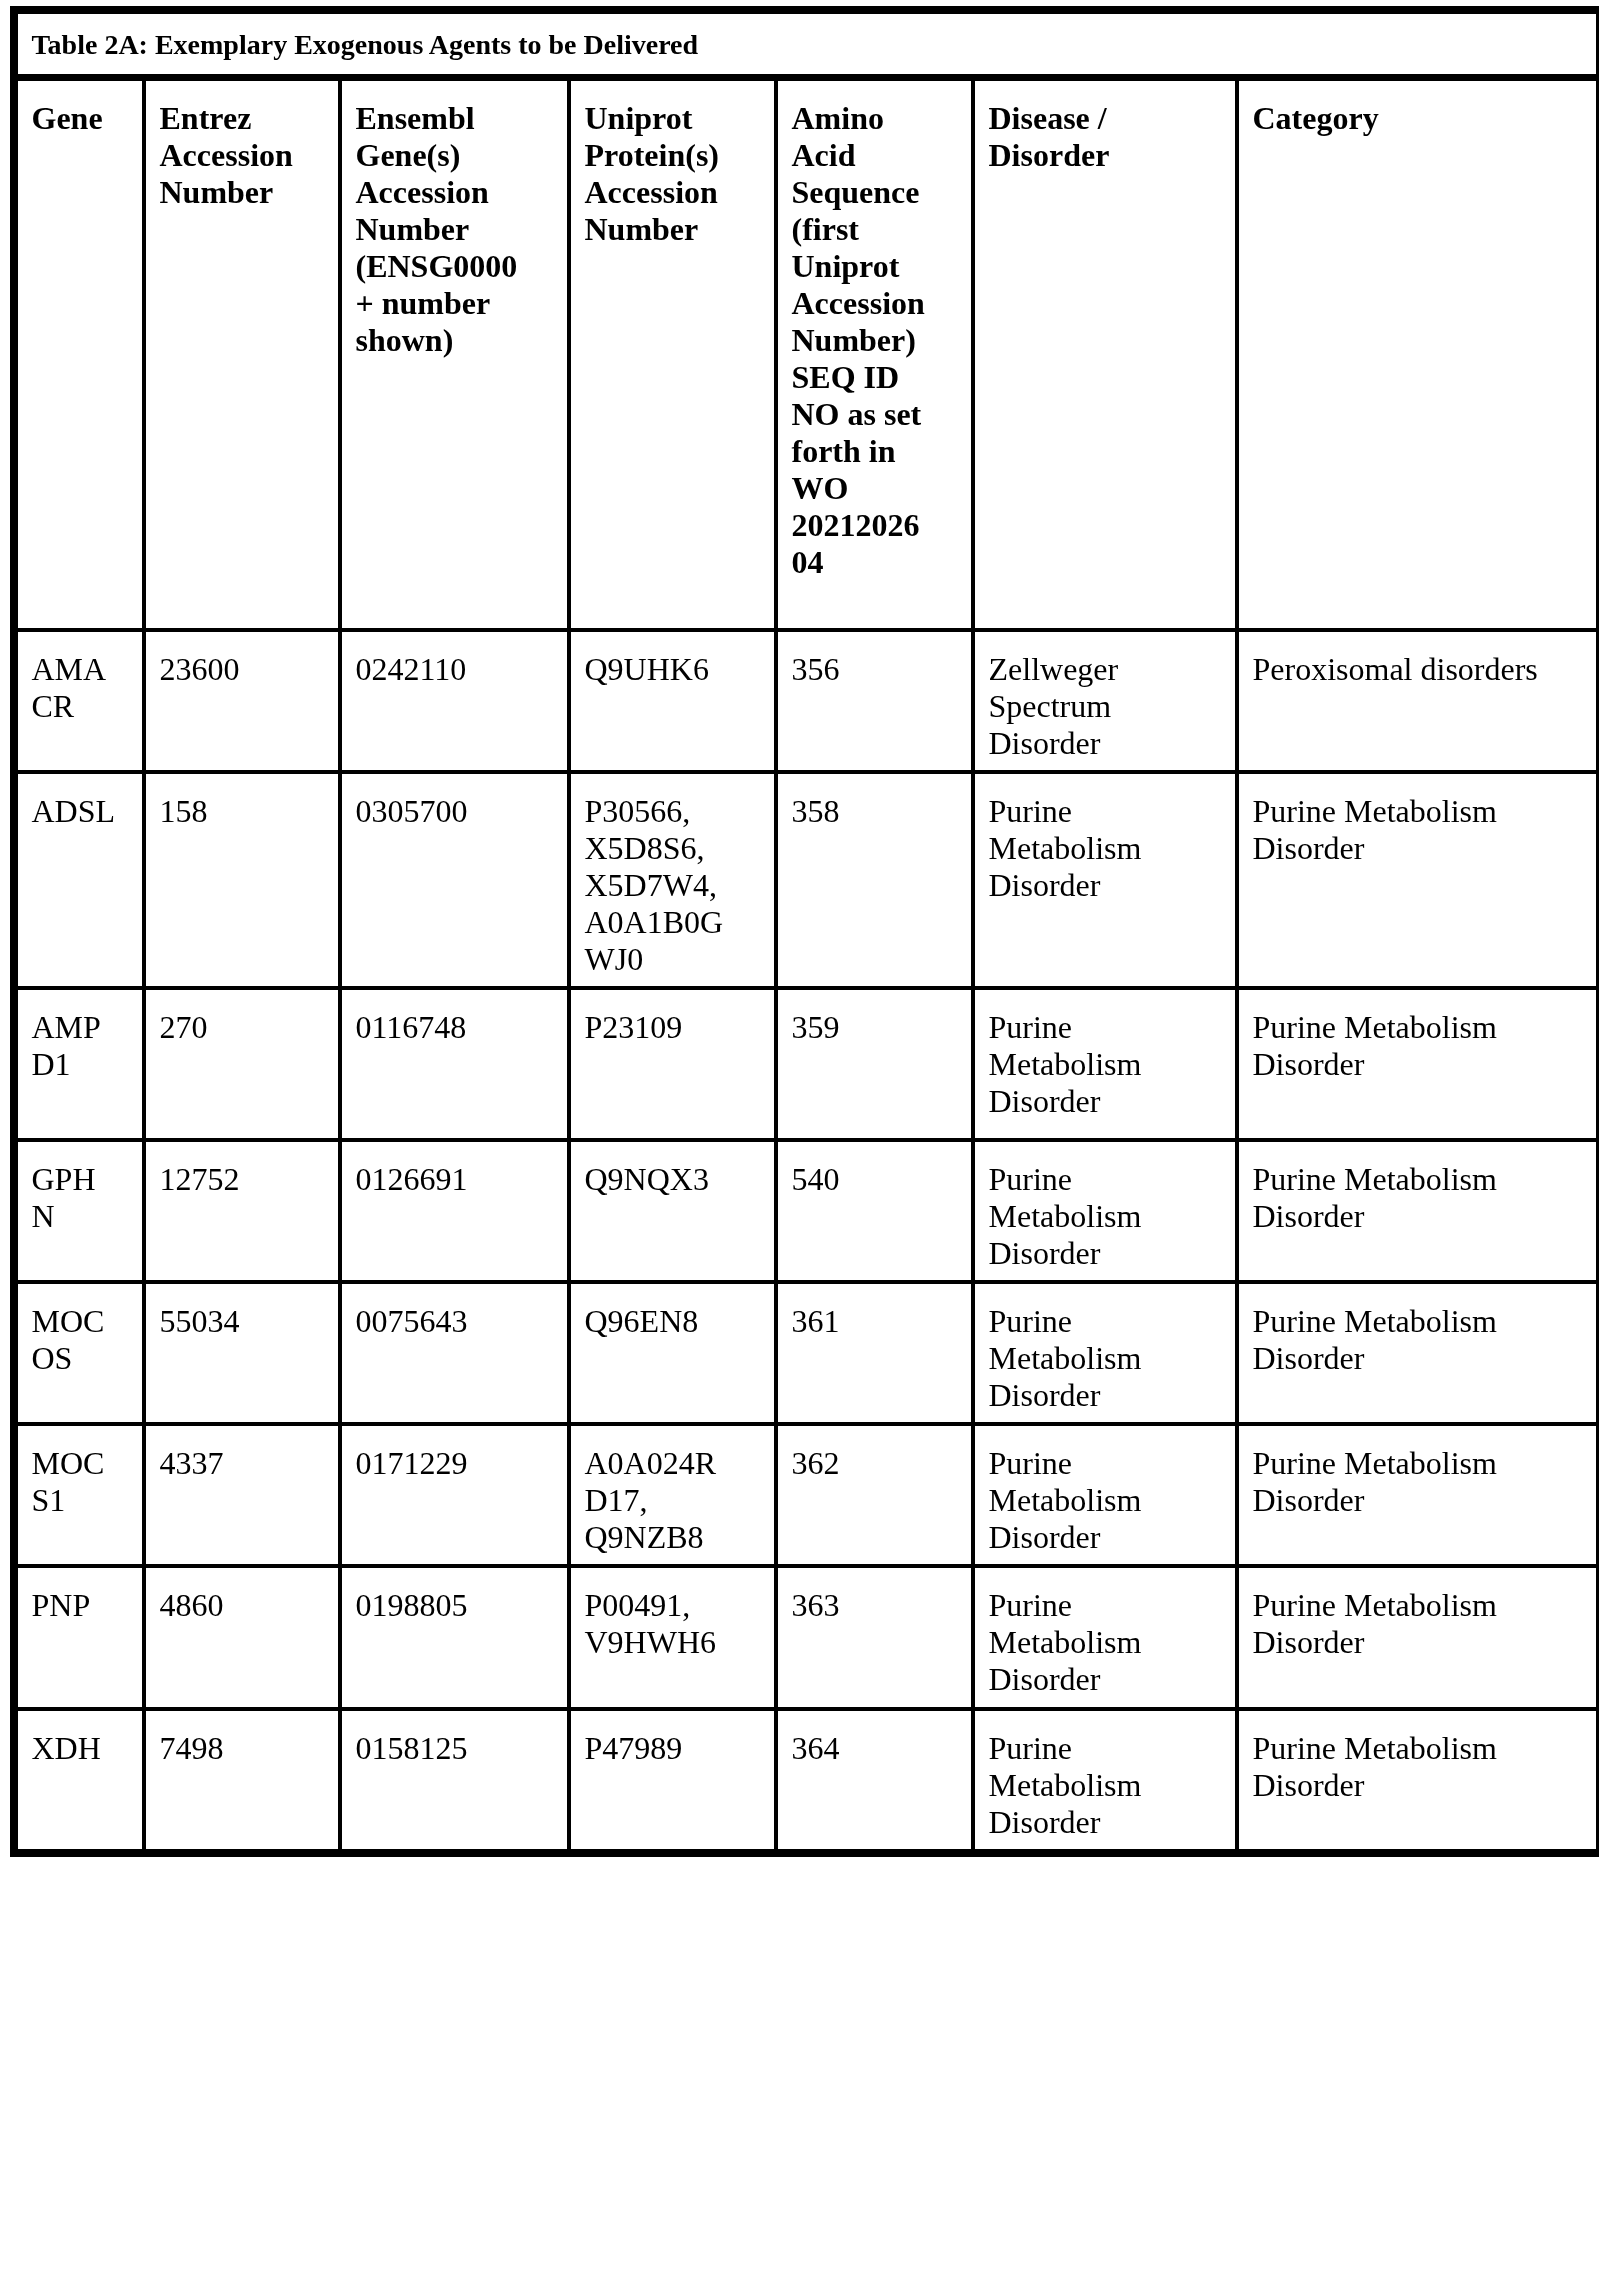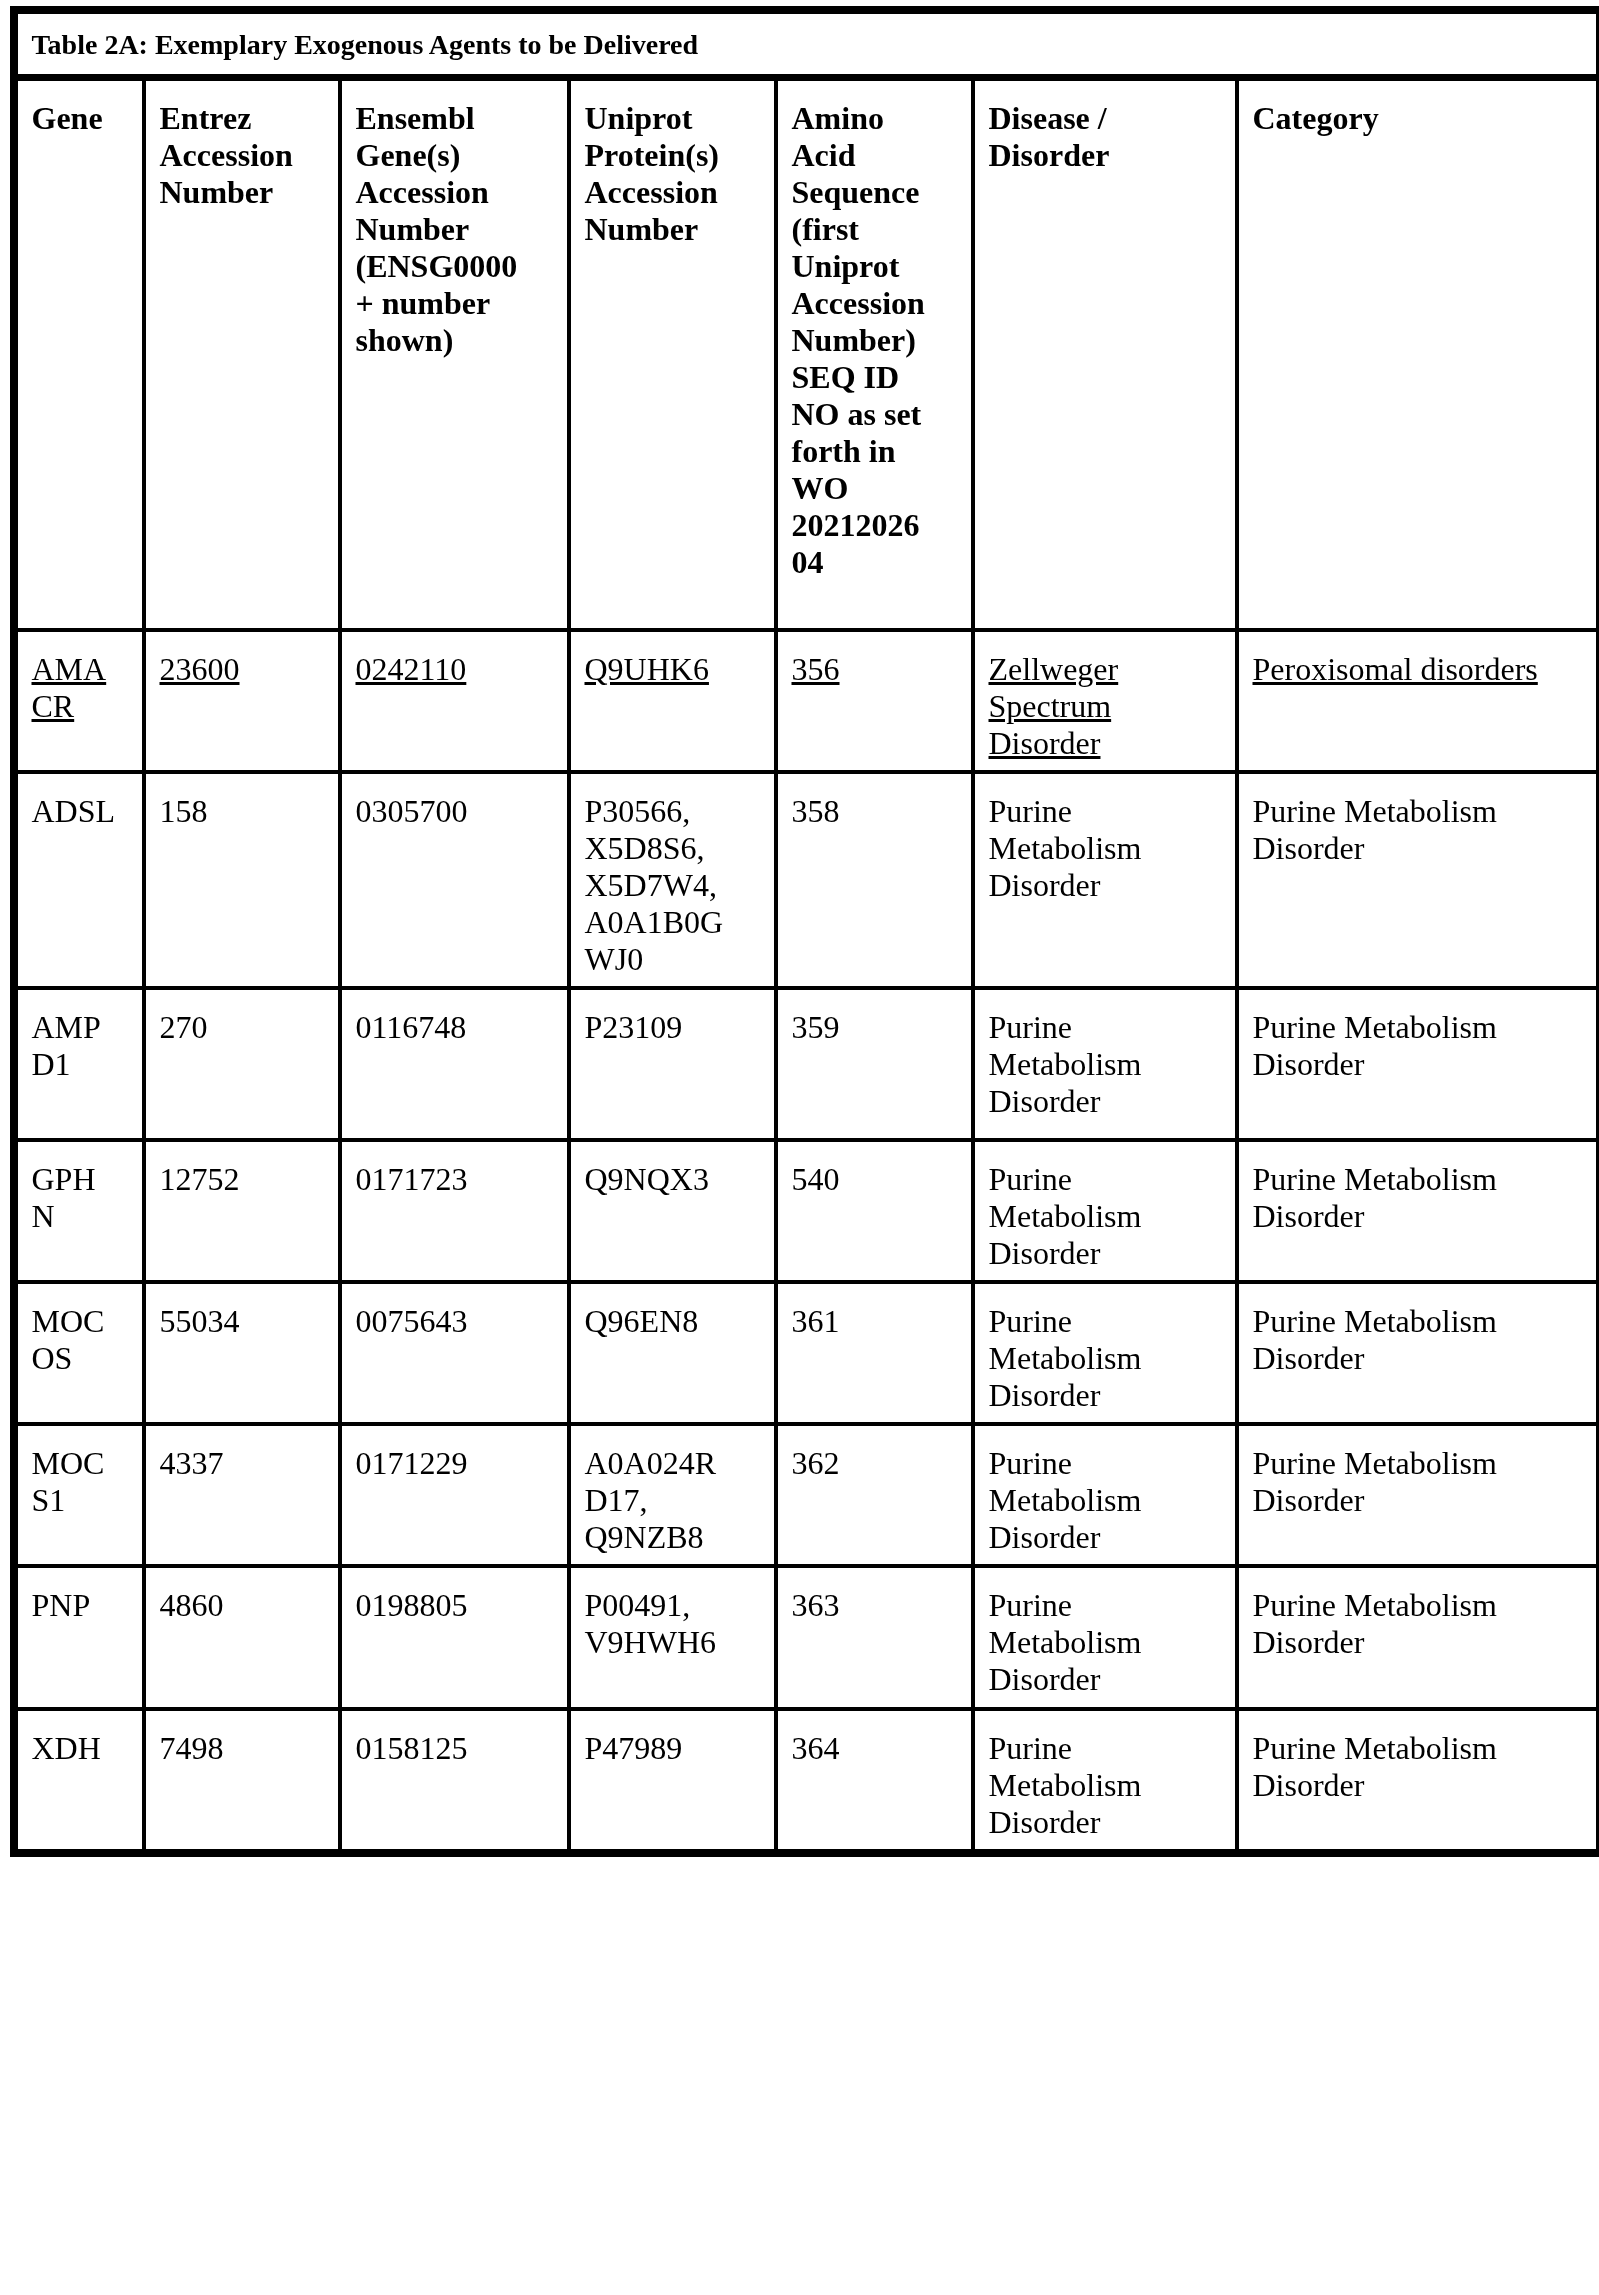--- a/index.html
+++ b/index.html
@@ -37,21 +37,21 @@
     padding: 12.6px 11px 8px 14px;
     border-bottom-width: 7px;
     white-space: normal;
   }
   .patent-table thead th {
     font-weight: bold;
   }
   tr.title-row   { height: 68px;  }
   tr.header-row  { height: 552px; }
   tr.row-0  { height: 267px; }
-  tr.row-1  { height: 136px; text-decoration: underline; }
+  tr.row-1  { height: 136px; }
   tr.row-2  { height: 191px; }
   tr.row-3  { height: 210px; }
   tr.row-4  { height: 152px; }
   tr.row-5  { height: 138px; }
   tr.row-6  { height: 139px; }
   tr.row-7  { height: 141px; }
   tr.row-8  { height: 143px; }
   tr.row-9  { height: 136px; }
 </style>
 </head>
@@ -144,21 +144,21 @@
       <td>Purine
 Metabolism
 Disorder</td>
       <td>Purine Metabolism
 Disorder</td>
     </tr>
     <tr class="row-5">
       <td>GPH
 N</td>
       <td>12752</td>
-      <td>0171723</td>
+      <td>0126691</td>
       <td>Q9NQX3</td>
       <td>540</td>
       <td>Purine
 Metabolism
 Disorder</td>
       <td>Purine Metabolism
 Disorder</td>
     </tr>
     <tr class="row-6">
       <td>MOC

